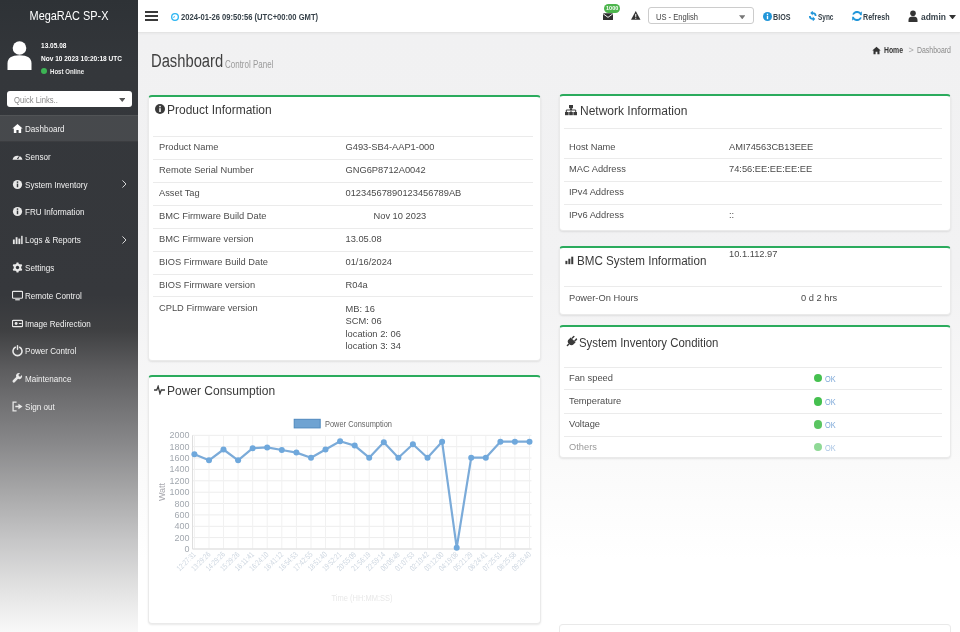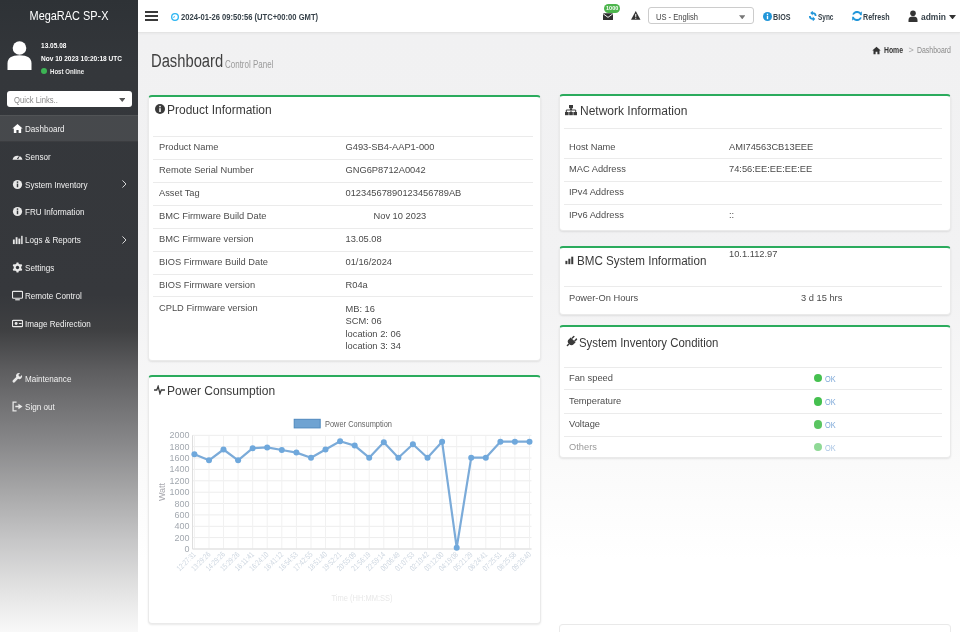--- a/index.html
+++ b/index.html
@@ -190,20 +190,27 @@
         </svg>
       <span class="mtxt">Remote Control</span>
       </div>
     <div class="menuitem" style="top:309.6px;">
       <svg class="micon" viewBox="0 0 12 12">
           <rect x="0.5" y="2.5" width="11" height="7" rx="1" fill="none" stroke="#e8e8e8" stroke-width="1.3"></rect>
           <circle cx="4.5" cy="6" r="1.6" fill="#e8e8e8"></circle>
           <rect x="7.5" y="5.4" width="3" height="1.2" fill="#e8e8e8"></rect>
         </svg>
       <span class="mtxt">Image Redirection</span>
+      </div>
+    <div class="menuitem" style="top:337.4px;">
+      <svg class="micon" viewBox="0 0 12 12">
+          <path d="M3.6 2.4 A4.9 4.9 0 1 0 8.4 2.4" fill="none" stroke="#e8e8e8" stroke-width="1.7" stroke-linecap="round"></path>
+          <rect x="5.2" y="0" width="1.6" height="5.4" rx="0.8" fill="#e8e8e8"></rect>
+        </svg>
+      <span class="mtxt">Power Control</span>
       </div>
     <div class="menuitem" style="top:365.2px;">
       <svg class="micon" viewBox="0 0 12 12">
           <path d="M10.8 2.2 A3.2 3.2 0 0 1 6.6 6.4 L3 10 A1.4 1.4 0 0 1 1 8 L4.6 4.4 A3.2 3.2 0 0 1 8.8 0.2 L7 2 L7.6 3.6 L9 4 Z" fill="#e8e8e8"></path>
         </svg>
       <span class="mtxt">Maintenance</span>
       </div>
     <div class="menuitem" style="top:393px;">
       <svg class="micon" viewBox="0 0 12 12">
           <path d="M5 0.5 L5 2 L1.9 2 L1.9 10 L5 10 L5 11.5 L0.5 11.5 L0.5 0.5 Z" fill="#e8e8e8"></path>
@@ -273,21 +280,21 @@
     <div class="val" style="left:729px;top:210.2px;">::</div>
 
   <svg class="abs" style="left:564.5px;top:255px;" width="10" height="10" viewBox="0 0 12 12">
     <rect x="0.5" y="7" width="2.4" height="4" fill="#3a3a3a"></rect>
     <rect x="4" y="4.5" width="2.4" height="6.5" fill="#3a3a3a"></rect>
     <rect x="7.5" y="2" width="2.4" height="9" fill="#3a3a3a"></rect>
   </svg>
   <div class="ctitle" style="left:577px;top:254px;transform:scaleX(0.97);transform-origin:left top;">BMC System Information</div>
   <div class="sep" style="left:563.5px;top:286px;width:378.5px;"></div>
   <div class="lbl" style="left:569px;top:293px;">Power-On Hours</div>
-    <div class="val" style="left:801px;top:293px;">3 d 15 hrs</div>
+    <div class="val" style="left:801px;top:293px;">0 d 2 hrs</div>
 
   <svg class="abs" style="left:565.5px;top:335px;transform:rotate(45deg);" width="11" height="13" viewBox="0 0 11 13">
     <path d="M2 4.2 L9 4.2 L9 7 Q9 10 5.5 10 Q2 10 2 7 Z" fill="#3a3a3a"></path>
     <rect x="2.9" y="0.6" width="1.5" height="3.6" rx="0.7" fill="#3a3a3a"></rect>
     <rect x="6.6" y="0.6" width="1.5" height="3.6" rx="0.7" fill="#3a3a3a"></rect>
     <rect x="4.8" y="10" width="1.4" height="3" fill="#3a3a3a"></rect>
   </svg>
   <div class="ctitle" style="left:579px;top:335.5px;transform:scaleX(0.95);transform-origin:left top;">System Inventory Condition</div>
   <div class="sep" style="left:563.5px;top:366.5px;width:378.5px;"></div>
   <div class="lbl" style="left:569px;top:372.5px;">Fan speed</div>

